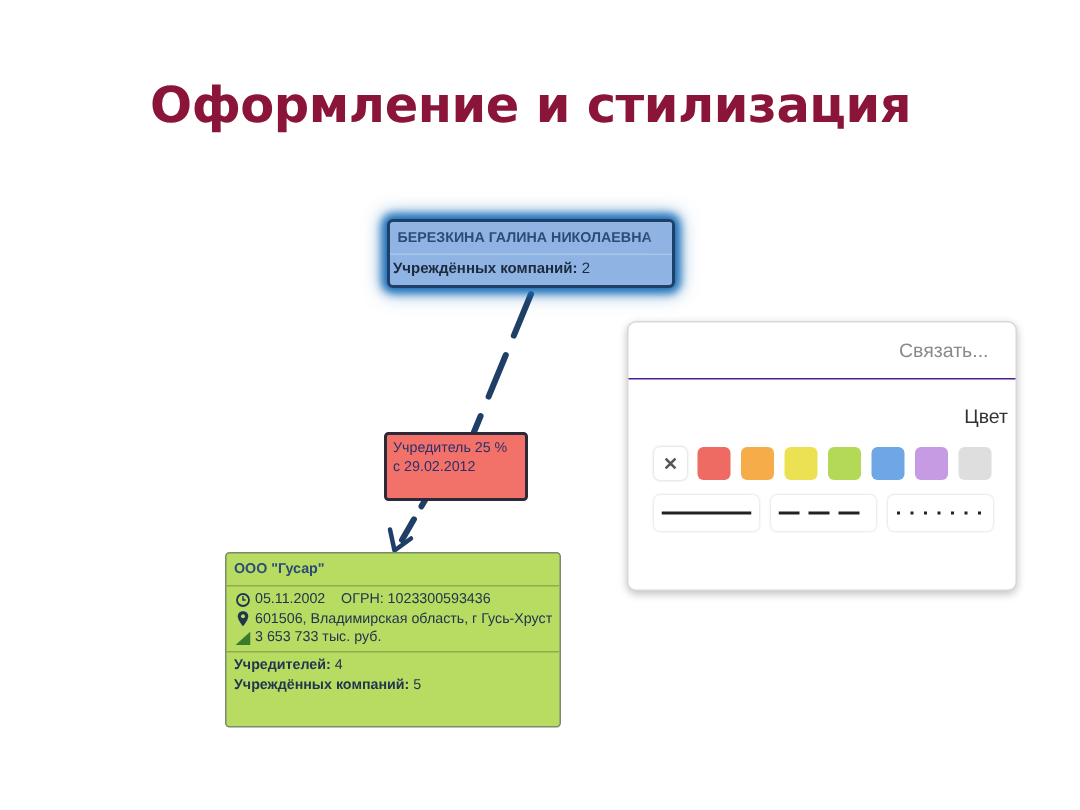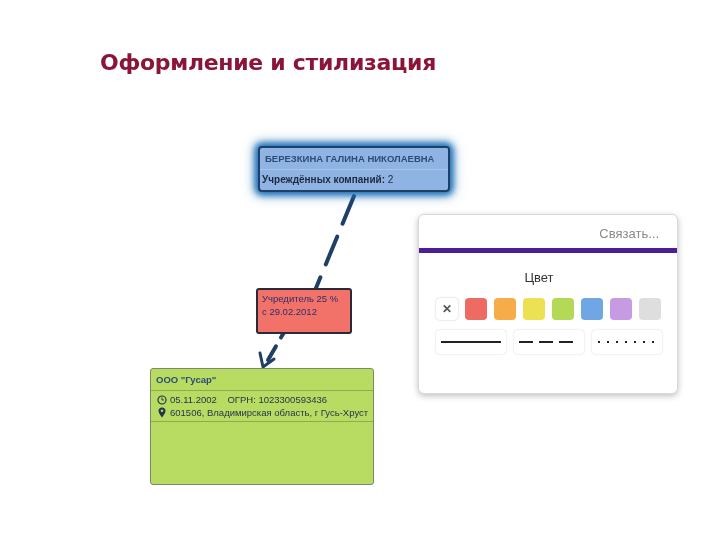--- a/index.html
+++ b/index.html
@@ -2,21 +2,21 @@
 <html><head>
 <meta charset="utf-8">
 <style>
   * { box-sizing: border-box; margin: 0; padding: 0; }
   html, body { width: 720px; height: 540px; background: #ffffff; overflow: hidden; }
   body { position: relative; font-family: "Liberation Sans", sans-serif; }
 
   .page-title {
     position: absolute; left: 100px; top: 50px;
     font-family: "DejaVu Sans", sans-serif; font-weight: bold;
-    font-size: 22px; color: #8a1538; letter-spacing: -0.3px;
+    font-size: 33px; color: #8a1538; letter-spacing: -0.3px;
   }
 
   .connector { position: absolute; left: 0; top: 0; width: 720px; height: 540px; pointer-events: none; }
 
   
   .person-node {
     position: absolute; left: 258px; top: 146px; width: 192px; height: 46px;
     background: #8fb4e3; border: 2px solid #1f3f66; border-radius: 4px;
     box-shadow: 0 0 6px 3px #1b6fb8, 0 0 12px 4px rgba(27,111,184,0.5);
     overflow: hidden;
@@ -59,24 +59,24 @@
   .stats-row b { font-weight: bold; }
 
   
   .popover {
     position: absolute; left: 418px; top: 214px; width: 260px; height: 180px;
     background: #ffffff; border: 1px solid #d8d8d8; border-radius: 6px;
     box-shadow: 0 2px 6px rgba(0,0,0,0.25);
   }
   .popover .link-row {
     height: 38px; line-height: 38px; text-align: right; padding-right: 18px;
-    font-size: 13px; color: #8a8a8a; border-bottom: 5px solid #4c1d95;
+    font-size: 13px; color: #8a8a8a; border-bottom: 1px solid #4c1d95;
   }
   .popover .section-label {
-    text-align: center; padding-right: 18px; font-size: 13px; color: #333;
+    text-align: right; padding-right: 5px; font-size: 13px; color: #333;
   }
   .popover .color-label { margin-top: 16px; height: 18px; line-height: 18px; }
   .swatches { display: flex; gap: 7px; padding-left: 17px; margin-top: 11px; }
   .swatch { width: 22px; height: 22px; border-radius: 4px; cursor: pointer; }
   .swatch.none {
     background: #fff; box-shadow: 0 0 2px rgba(0,0,0,0.25);
     display: flex; align-items: center; justify-content: center;
     font-size: 12px; color: #555; font-weight: bold;
   }
   .popover .style-label { margin-top: 11px; height: 18px; line-height: 18px; }
@@ -127,20 +127,36 @@
     </div>
     <div class="detail-row">
       <span class="ic">
         <svg width="8" height="11" viewBox="0 0 8 11">
             <path d="M4,0.5 C1.8,0.5 0.5,2 0.5,3.8 C0.5,6.5 4,10.5 4,10.5 C4,10.5 7.5,6.5 7.5,3.8 C7.5,2 6.2,0.5 4,0.5 Z" fill="#23344f"></path>
             <circle cx="4" cy="3.8" r="1.3" fill="#b8dc62"></circle>
           </svg>
       </span>
       <span>601506, Владимирская область, г Гусь-Хрустальный</span>
     </div>
+    <div class="detail-row">
+      <span class="ic">
+        <svg width="10" height="9" viewBox="0 0 10 9">
+            <path d="M0,9 L10,0 L10,9 Z" fill="#3b7a2a"></path>
+          </svg>
+      </span>
+      <span>3 653 733 тыс. руб.</span>
+    </div>
+  </div>
+  <div class="stats">
+    <div class="stats-row">
+      <b>Учредителей:</b> <span>4</span>
+    </div>
+    <div class="stats-row">
+      <b>Учреждённых компаний:</b> <span>5</span>
+    </div>
   </div>
 </div>
 
 <div class="popover">
   <div class="link-row">Связать...</div>
   <div class="section-label color-label">Цвет</div>
   <div class="swatches">
     <div class="swatch none">
         <span>✕</span>
       </div>

